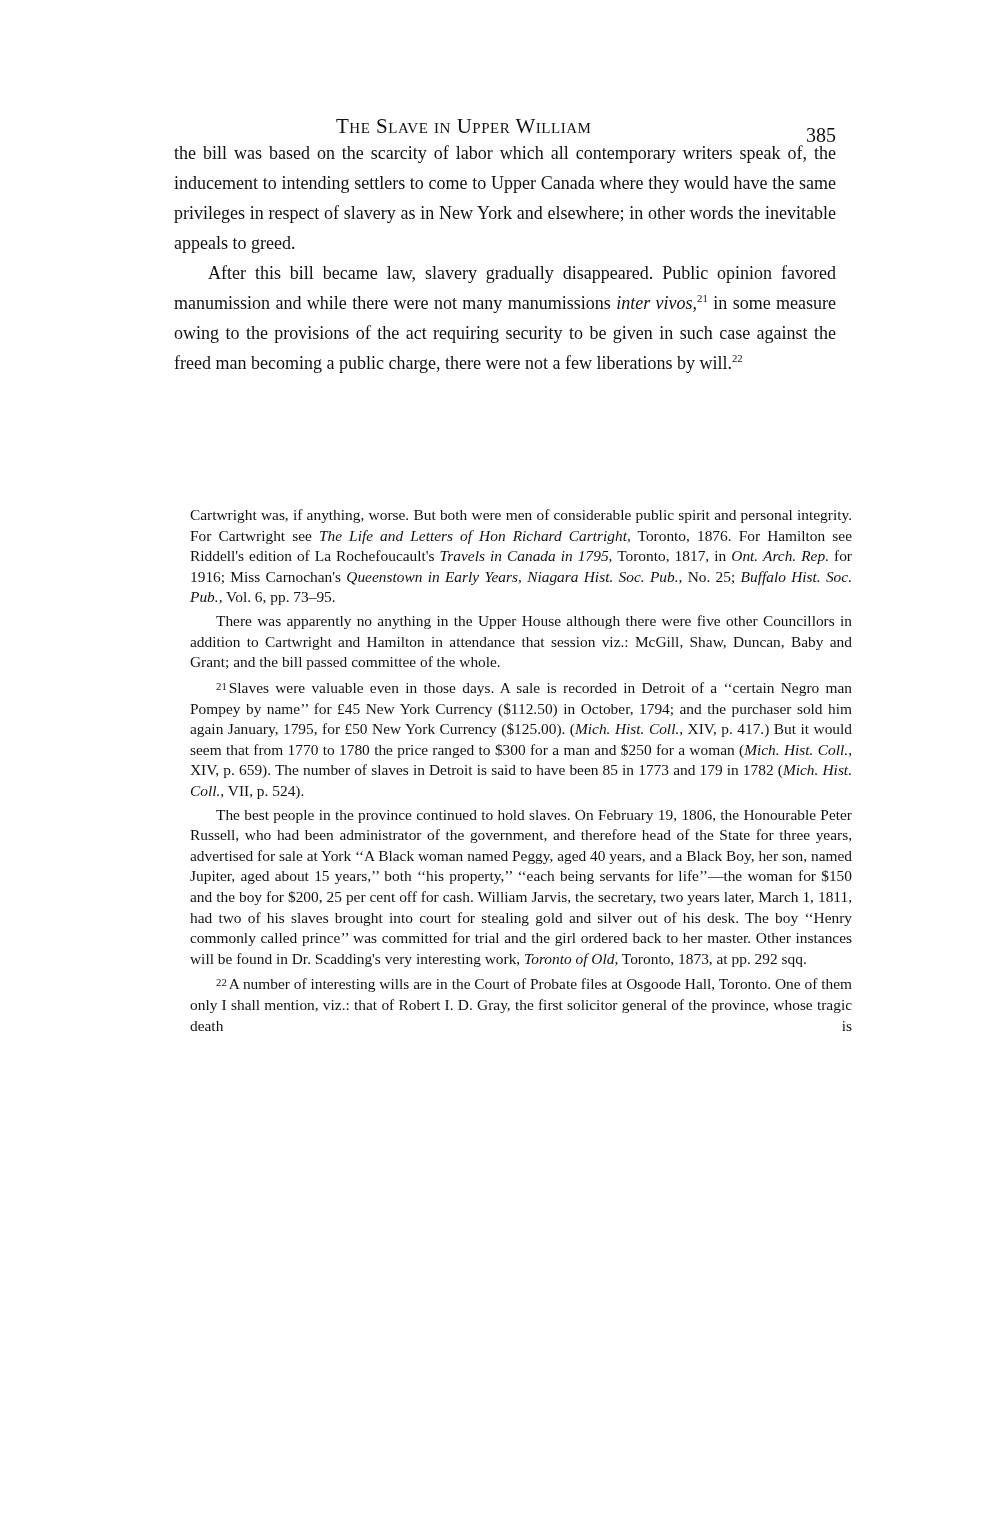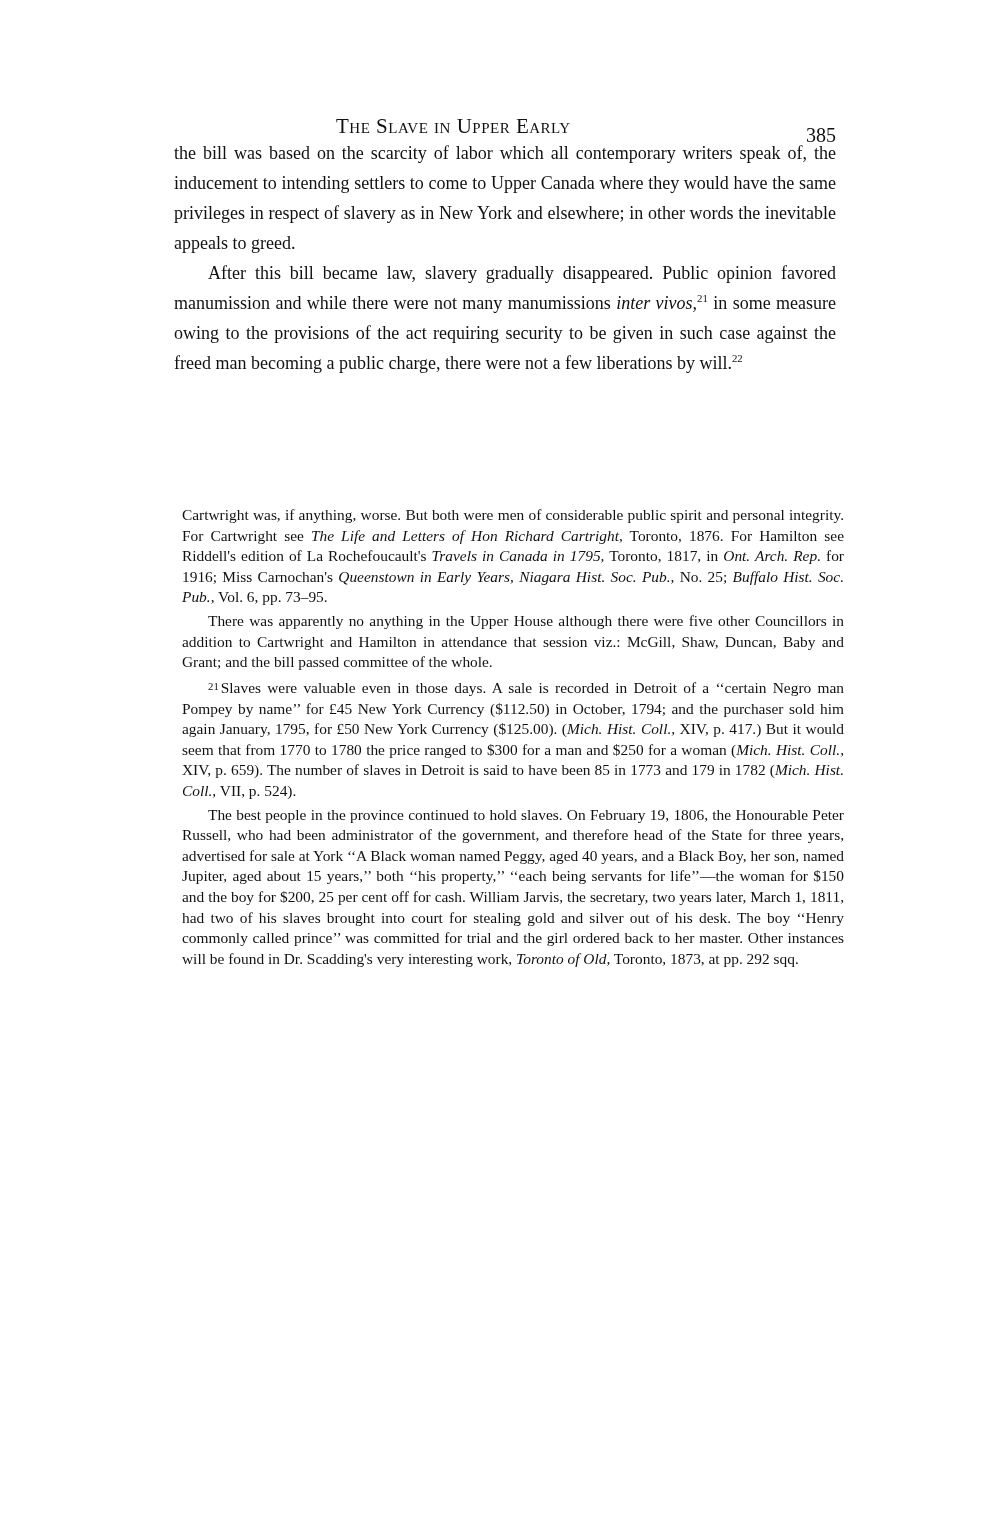--- a/index.html
+++ b/index.html
@@ -4,48 +4,49 @@
 <style>
   html, body { margin: 0; padding: 0; background: #ffffff; }
   body { width: 1000px; height: 1515px; position: relative; overflow: hidden; color: #111; font-family: "Liberation Serif", "DejaVu Serif", serif; }
   .page { position: absolute; left: 174px; top: 0; width: 662px; }
   .running-head { position: absolute; top: 114px; left: 0; width: 662px; height: 26px; font-size: 20px; }
   .running-title { position: absolute; left: 162px; top: 0; font-variant: small-caps; letter-spacing: 0.5px; font-size: 21px; }
   .page-number { position: absolute; right: 0; top: 0; font-size: 20px; margin-top: 10px; }
   .body-text { position: absolute; top: 138px; left: 0; width: 662px; font-size: 18px; line-height: 30px; text-align: justify; }
   .body-text p { margin: 0; }
   .body-text p.indent { text-indent: 34px; }
-  .footnotes { position: absolute; top: 505px; left: 8px; width: 662px; font-size: 15.4px; line-height: 20.6px; text-align: justify; }
+  .footnotes { position: absolute; top: 505px; left: 16px; width: 662px; font-size: 15.4px; line-height: 20.6px; text-align: justify; }
   .footnotes p { margin: 0 0 3px 0; }
   .footnotes p.indent { text-indent: 26px; }
   .footnotes p.cont { text-indent: 0; }
   sup { font-size: 0.6em; line-height: 0; vertical-align: 0.65em; }
   .fn-mark { font-size: 0.7em; vertical-align: 0.3em; margin-right: 2px; }
   em { }
   .justify-last { text-align-last: justify; }
 </style>
 </head>
 <body>
 
 <div class="page">
 
   <div class="running-head">
-    <span class="running-title">The Slave in Upper Early</span>
+    <span class="running-title">The Slave in Upper William</span>
     <span class="page-number">385</span>
   </div>
 
   <div class="body-text">
     <p>the bill was based on the scarcity of labor which all contemporary writers speak of, the inducement to intending settlers to come to Upper Canada where they would have the same privileges in respect of slavery as in New York and elsewhere; in other words the inevitable appeals to greed.</p>
     <p class="indent"><span>After this bill became law, slavery gradually disappeared. Public opinion favored manumission and while there were not many manumissions </span><em>inter vivos,</em><sup>21</sup><span> in some measure owing to the provisions of the act requiring security to be given in such case against the freed man becoming a public charge, there were not a few liberations by will.</span><sup>22</sup></p>
   </div>
 
   <div class="footnotes">
     <p class="cont"><span>Cartwright was, if anything, worse.  But both were men of considerable public spirit and personal integrity.  For Cartwright see </span><em>The Life and Letters of Hon Richard Cartright,</em><span> Toronto, 1876.  For Hamilton see Riddell's edition of La Rochefoucault's </span><em>Travels in Canada in 1795,</em><span> Toronto, 1817, in </span><em>Ont. Arch. Rep.</em><span> for 1916; Miss Carnochan's </span><em>Queenstown in Early Years, Niagara Hist. Soc. Pub.,</em><span> No. 25; </span><em>Buffalo Hist. Soc. Pub.,</em><span> Vol. 6, pp. 73–95.</span></p>
 
     <p class="indent">There was apparently no anything in the Upper House although there were five other Councillors in addition to Cartwright and Hamilton in attendance that session viz.: McGill, Shaw, Duncan, Baby and Grant; and the bill passed committee of the whole.</p>
 
     <p class="indent"><span class="fn-mark">21</span><span>Slaves were valuable even in those days.  A sale is recorded in Detroit of a ‘‘certain Negro man Pompey by name’’ for £45 New York Currency ($112.50) in October, 1794; and the purchaser sold him again January, 1795, for £50 New York Currency ($125.00).  (</span><em>Mich. Hist. Coll.,</em><span> XIV, p. 417.)  But it would seem that from 1770 to 1780 the price ranged to $300 for a man and $250 for a woman (</span><em>Mich. Hist. Coll.,</em><span> XIV, p. 659).  The number of slaves in Detroit is said to have been 85 in 1773 and 179 in 1782 (</span><em>Mich. Hist. Coll.,</em><span> VII, p. 524).</span></p>
 
     <p class="indent"><span>The best people in the province continued to hold slaves.  On February 19, 1806, the Honourable Peter Russell, who had been administrator of the government, and therefore head of the State for three years, advertised for sale at York ‘‘A Black woman named Peggy, aged 40 years, and a Black Boy, her son, named Jupiter, aged about 15 years,’’ both ‘‘his property,’’ ‘‘each being servants for life’’—the woman for $150 and the boy for $200, 25 per cent off for cash.  William Jarvis, the secretary, two years later, March 1, 1811, had two of his slaves brought into court for stealing gold and silver out of his desk.  The boy ‘‘Henry commonly called prince’’ was committed for trial and the girl ordered back to her master.  Other instances will be found in Dr. Scadding's very interesting work, </span><em>Toronto of Old,</em><span> Toronto, 1873, at pp. 292 sqq.</span></p>
 
+    <p class="indent justify-last"><span class="fn-mark">22</span><span>A number of interesting wills are in the Court of Probate files at Osgoode Hall, Toronto. One of them only I shall mention, viz.: that of Robert I. D. Gray, the first solicitor general of the province, whose tragic death is</span></p>
   </div>
 
 </div>
 
 </body></html>

